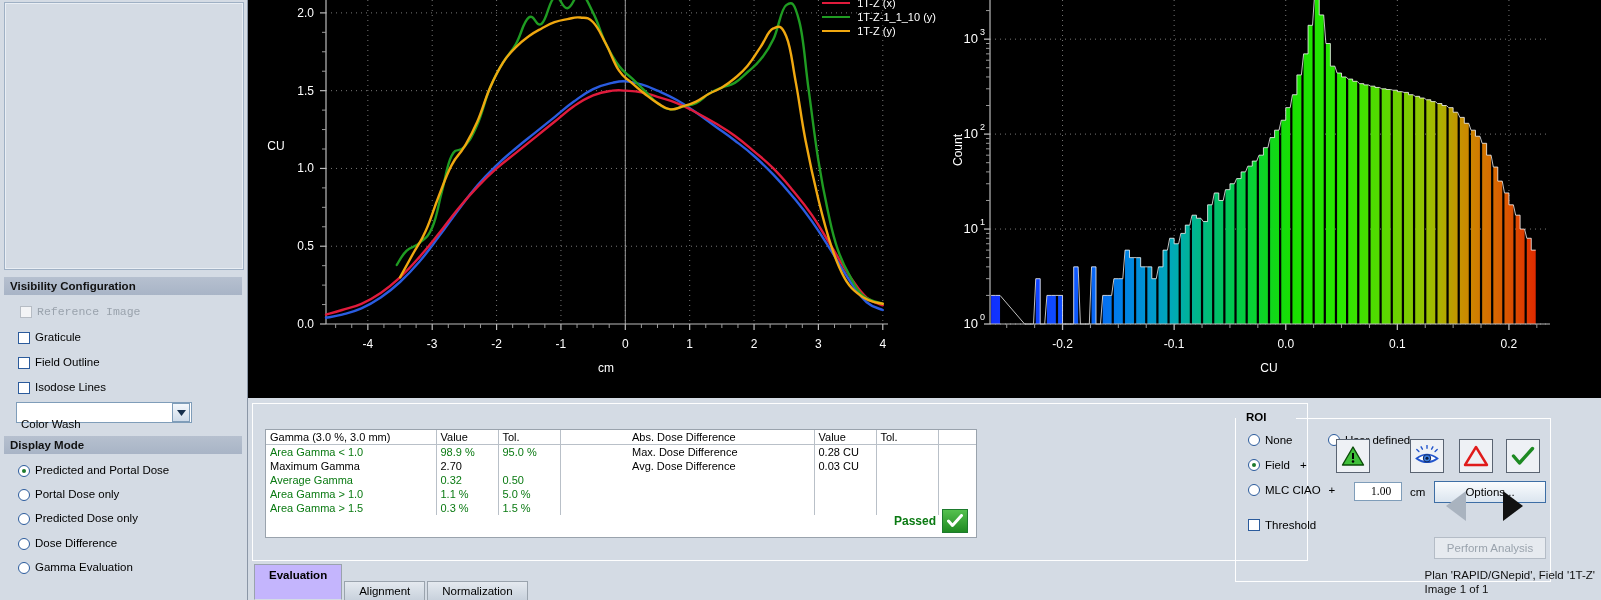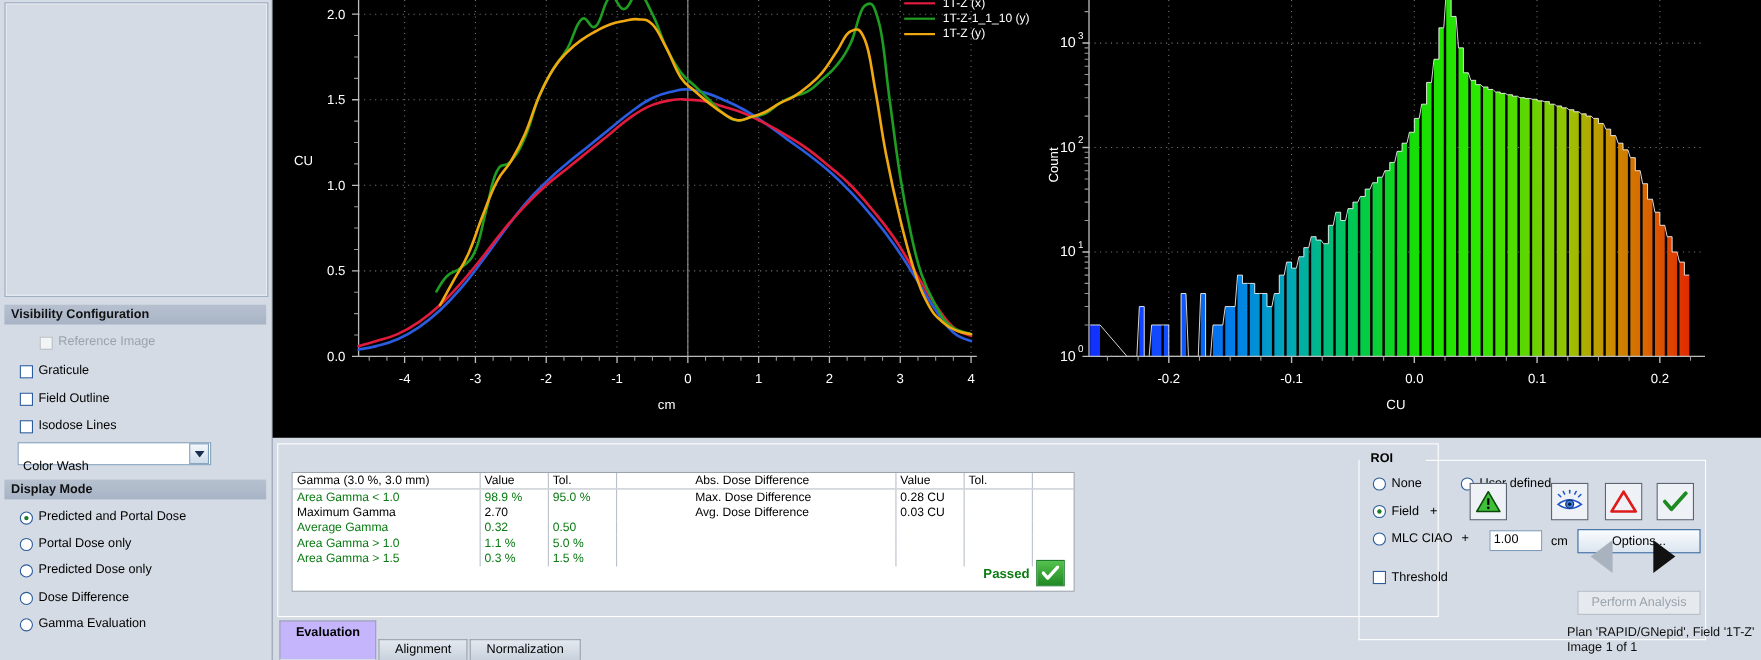--- a/index.html
+++ b/index.html
@@ -38,21 +38,21 @@
 
   .chk-row, .rad-row {
     position: absolute; left: 18px; height: 17px; line-height: 17px;
     font-size: 11.5px; display: flex; align-items: center; white-space: nowrap;
   }
   .chk-box {
     width: 12px; height: 12px; border: 1px solid #2b5b9c;
     background: #fff; margin-right: 5px; display: inline-block;
     flex: 0 0 auto;
   }
-  .chk-row.disabled { color: #9aa3ad; left: 36px; }
+  .chk-row.disabled { color: #9aa3ad; left: 20px; font-family: Liberation Mono, monospace; }
   .chk-row.disabled .chk-box { border-color: #b6bcc4; background:#f3f4f6; }
 
   .rad-circle {
     width: 12px; height: 12px; border: 1px solid #2b5b9c;
     border-radius: 50%; background: #fff; margin-right: 5px;
     display: inline-block; position: relative; flex: 0 0 auto;
   }
   .rad-circle.sel::after {
     content: ""; position: absolute; left: 3px; top: 3px;
     width: 4px; height: 4px; border-radius: 50%; background: #1d7a2d;
@@ -136,21 +136,21 @@
     border-top: 1px solid #fefefe;
   }
   #roi-title {
     position: absolute; left: 6px; top: -7px; font-weight: bold;
     font-size: 11.5px; background: #d4dbe4; padding: 0 4px;
   }
   .roi-row { position: absolute; display: flex; align-items: center; font-size: 11.5px; }
   .num-input {
     width: 48px; height: 19px; background: #fff;
     border: 1px solid #7f9db9; font-size: 11.5px;
-    padding-left: 3px; line-height: 17px;
+    padding-left: 16px; line-height: 17px; font-family: Liberation Serif, serif;
   }
   .btn {
     background: linear-gradient(to bottom,#fafcfe,#dbe5ef);
     border: 1px solid #3d6ea5; font-size: 11.5px;
     display: flex; align-items: center; justify-content: center;
   }
   .btn.disabled {
     background: #e6eaef; border: 1px solid #b4bcc6; color: #9aa3ad;
   }
 

